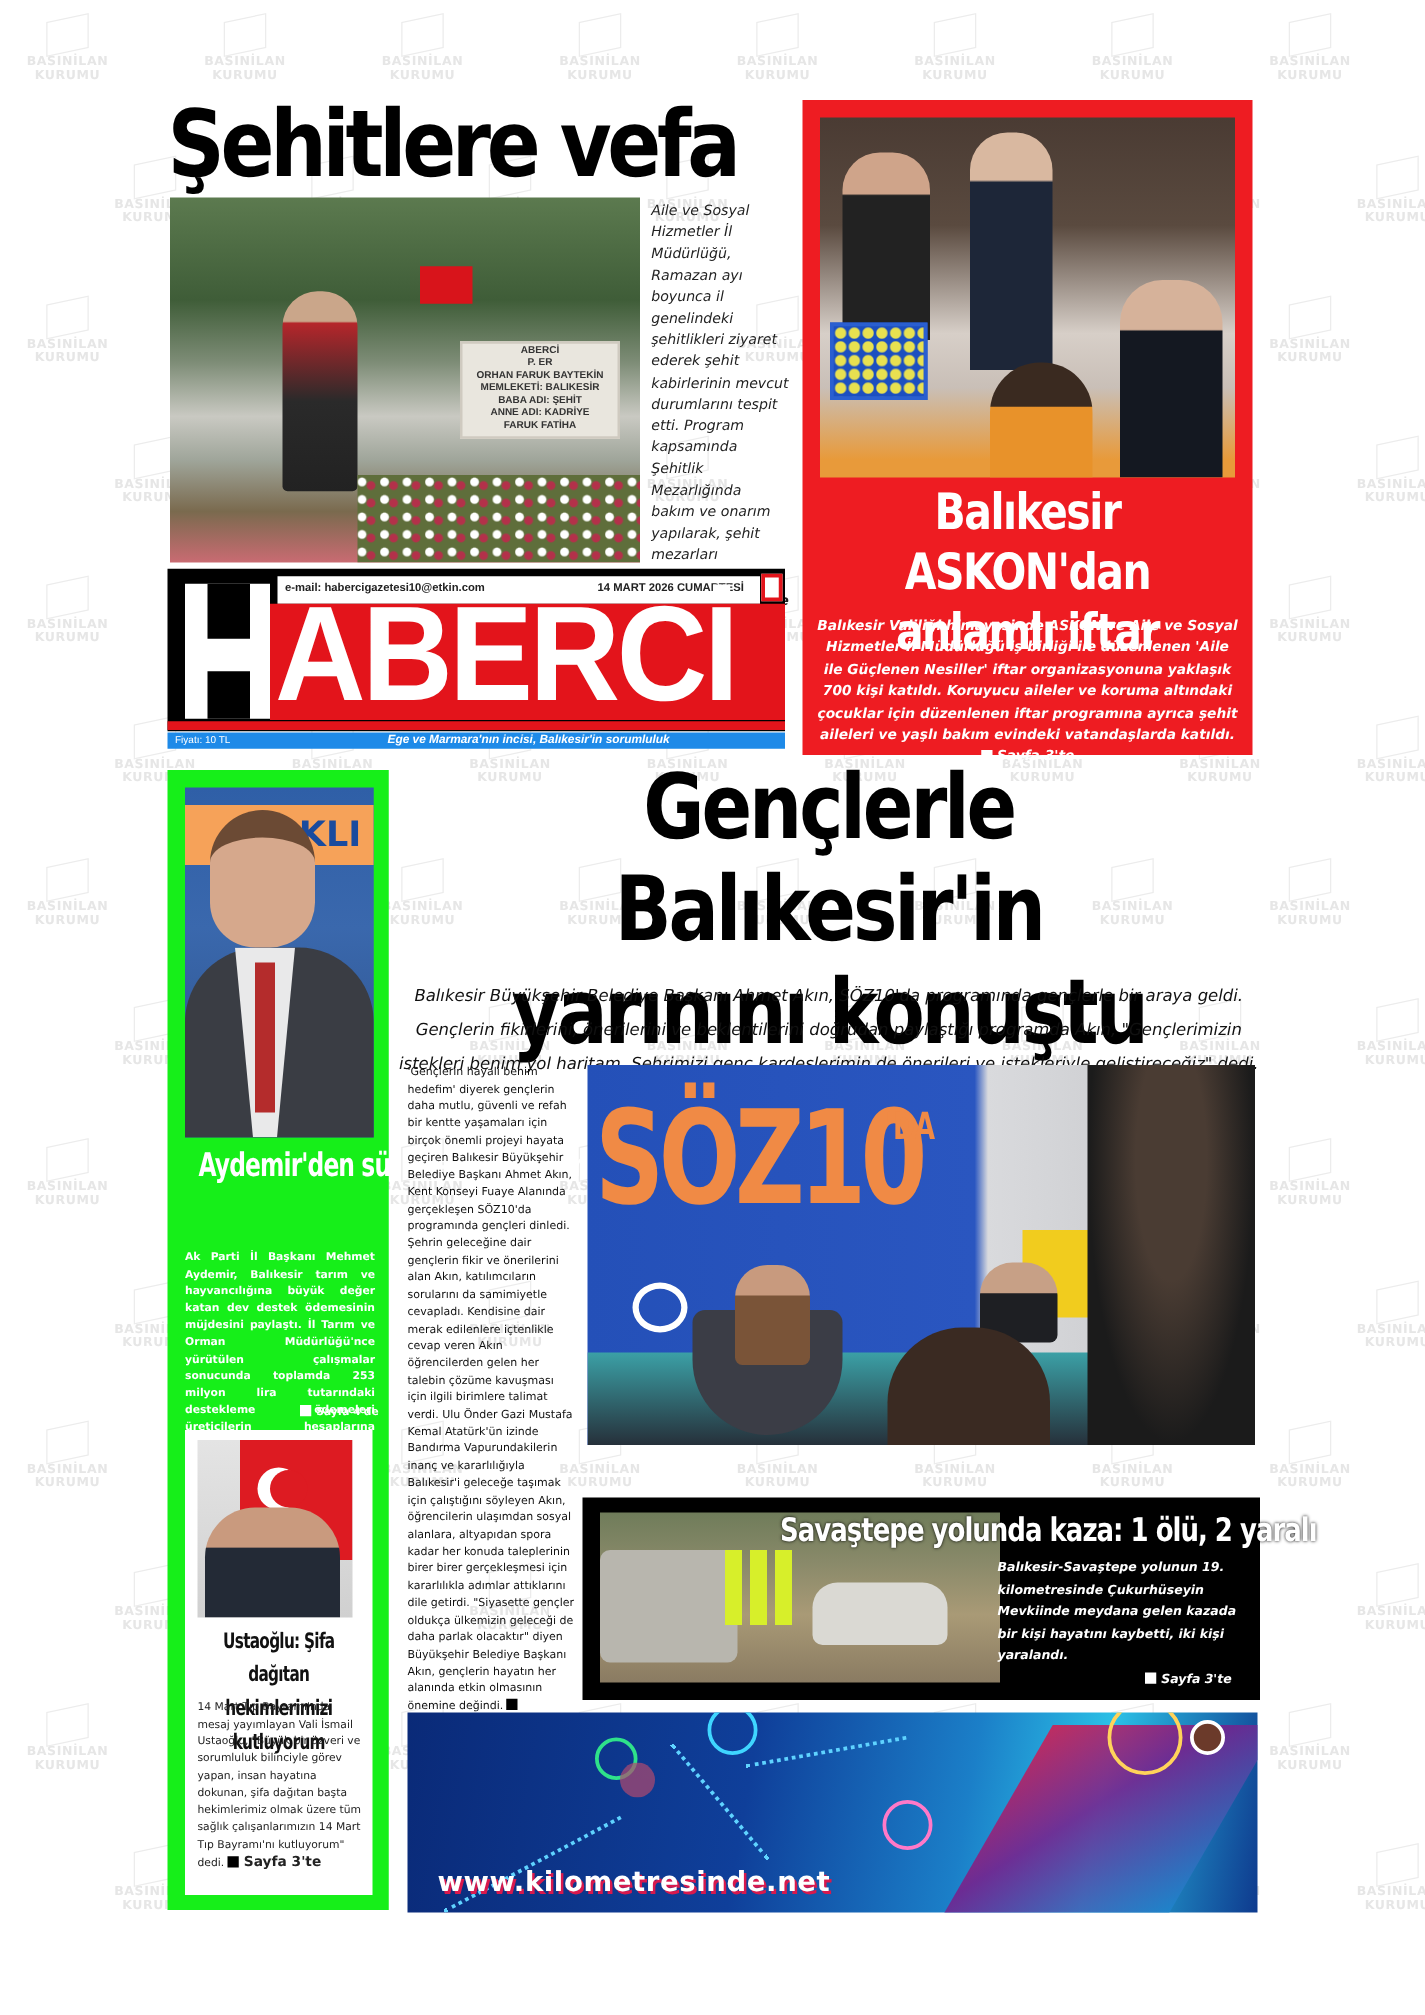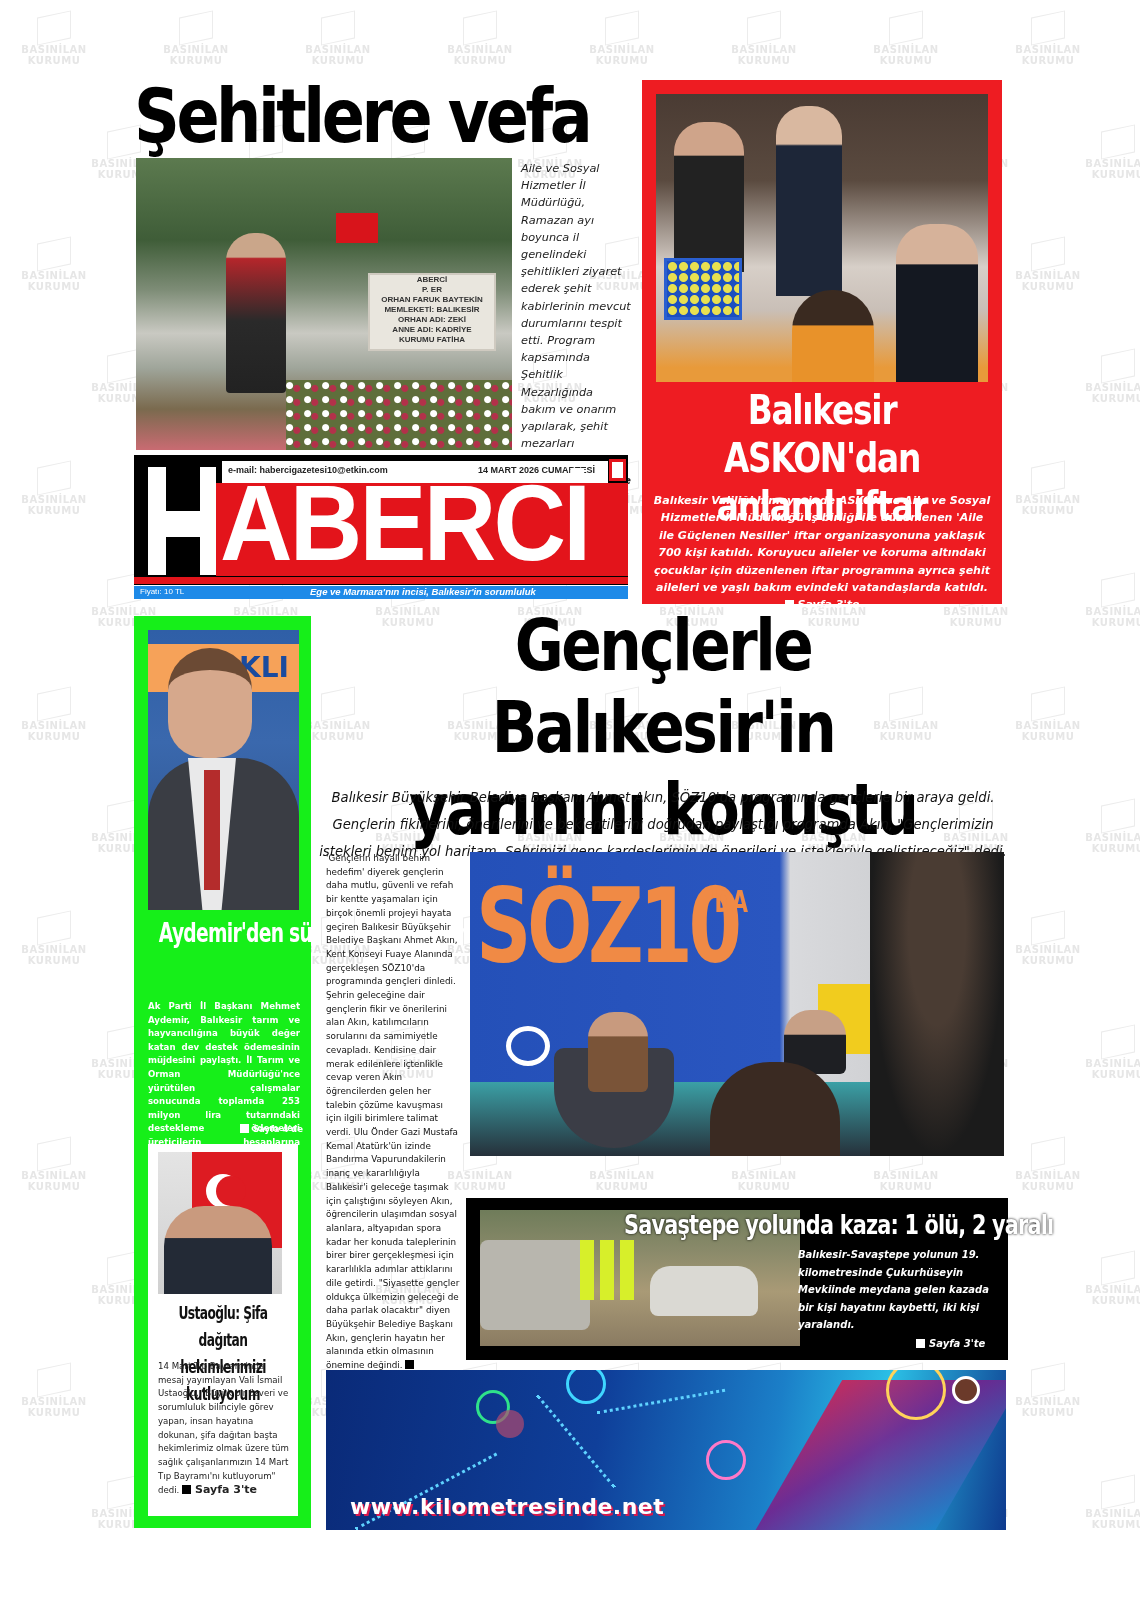--- a/index.html
+++ b/index.html
@@ -678,23 +678,23 @@
 
 <div class="abs" id="h-sehit">Şehitlere vefa</div>
 <div class="photo" id="sehit-photo">
   <div class="woman"></div>
   <div class="flag"></div>
   <div class="tomb">
     <span>ABERCİ</span>
     <span>P. ER</span>
     <span>ORHAN FARUK BAYTEKİN</span>
     <span>MEMLEKETİ: BALIKESİR</span>
-    <span>ORHAN ADI: ZEKİ</span>
+    <span>BABA ADI: ŞEHİT</span>
     <span>ANNE ADI: KADRİYE</span>
-    <span>KURUMU FATİHA</span>
+    <span>FARUK FATİHA</span>
   </div>
   <div class="flowers"></div>
 </div>
 <div class="abs" id="sehit-text">
   <span>Aile ve Sosyal Hizmetler İl Müdürlüğü, Ramazan ayı boyunca il genelindeki şehitlikleri ziyaret ederek şehit kabirlerinin mevcut durumlarını tespit etti. Program kapsamında Şehitlik Mezarlığında bakım ve onarım yapılarak, şehit mezarları temizlendi.</span>
   <div style="text-align:right;margin-top:2px;">
     <span class="sq"></span><span class="sayfa">Sayfa 3'te</span>
   </div>
 </div>
 

